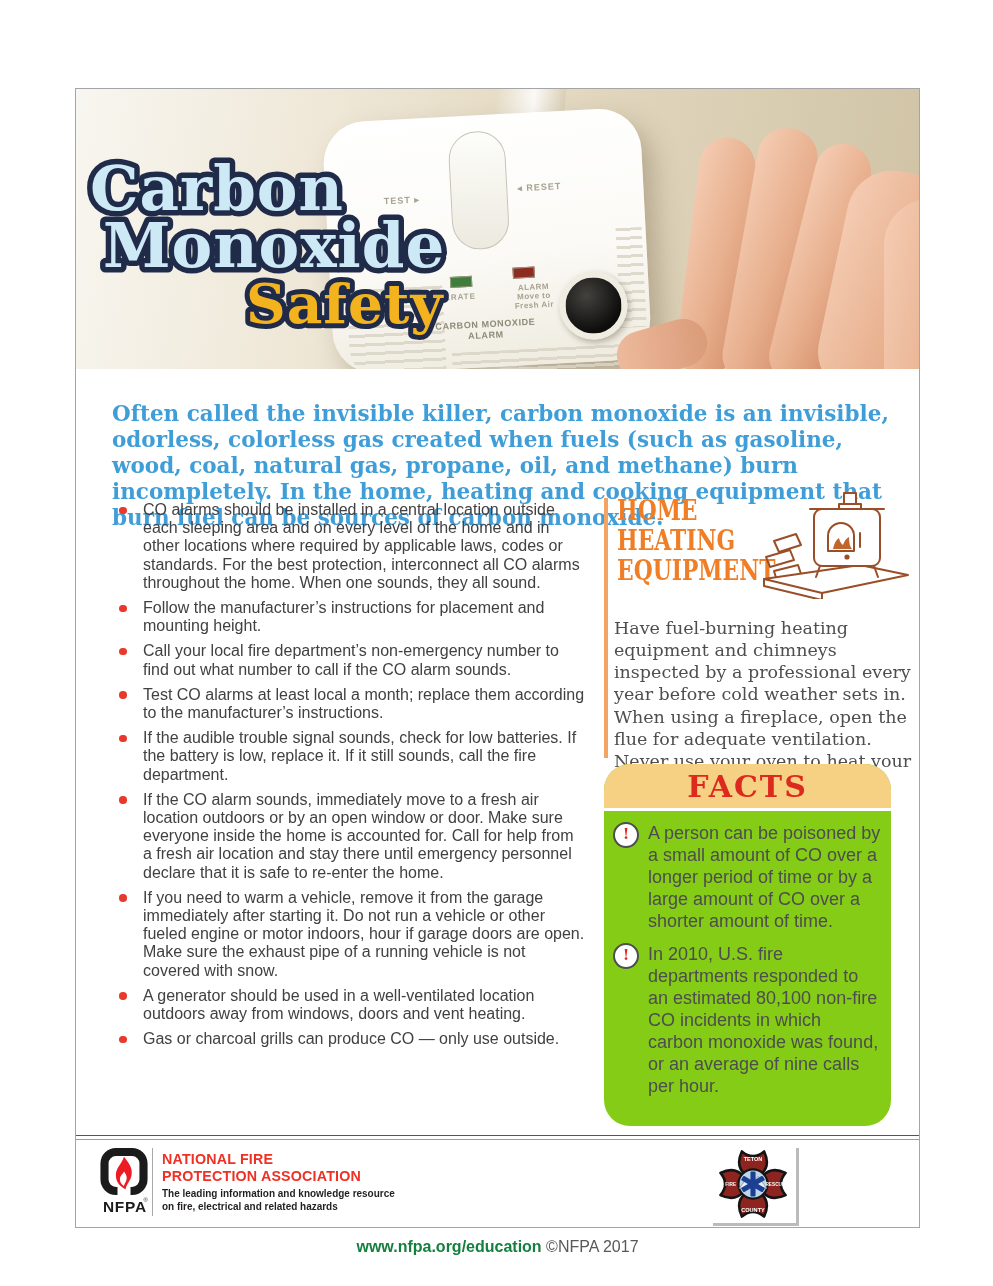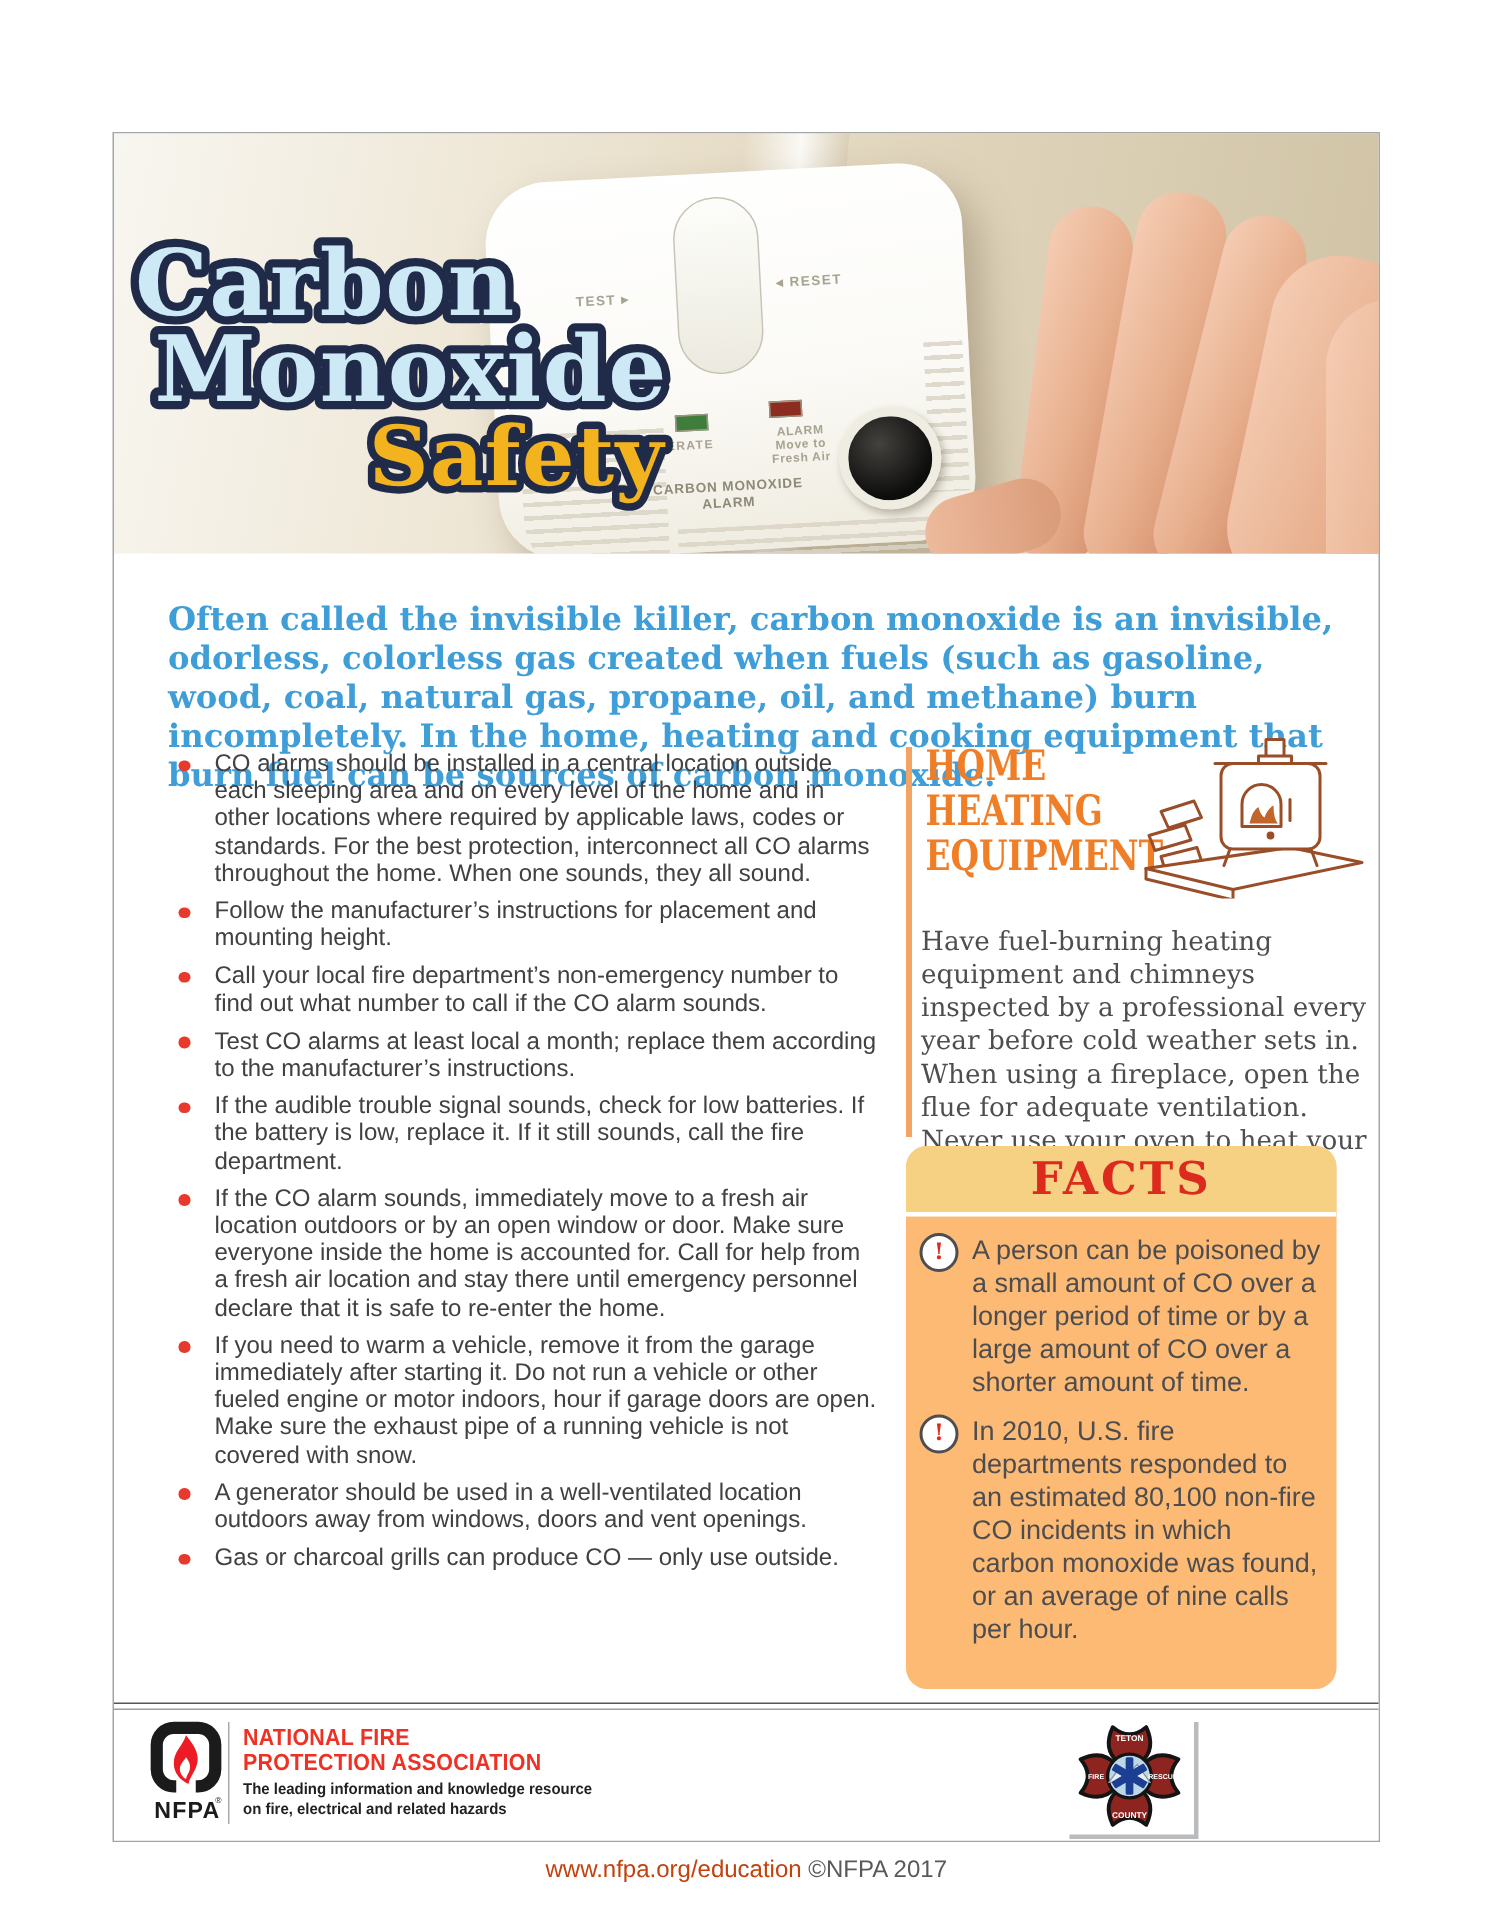--- a/index.html
+++ b/index.html
@@ -40,39 +40,39 @@
   .tips li{position:relative;padding-left:30px;margin-bottom:7px;font-size:16px;line-height:18.2px;color:#414042;}
   .tips li::before{content:"";position:absolute;left:6px;top:5.5px;width:7.5px;height:7.5px;border-radius:50%;background:#e8392d;}
   
   .hhe-bar{position:absolute;left:528px;top:409px;width:4px;height:260px;background:#f3a362;}
   .hhe-heading{position:absolute;left:541px;top:407px;font-family:"DejaVu Serif",serif;font-weight:bold;
                color:#f07e26;font-size:28px;line-height:30px;transform:scaleX(.78);transform-origin:left top;white-space:nowrap;}
   .stove{position:absolute;left:680px;top:402px;}
   .hhe-text{position:absolute;left:538px;top:510px;width:300px;font-family:"DejaVu Serif",serif;
             font-size:17.5px;line-height:22.3px;color:#4e4e50;}
   
-  .facts{position:absolute;left:528px;top:675px;width:287px;height:362px;border-radius:14px;background:#fdba74;overflow:hidden;}
+  .facts{position:absolute;left:528px;top:675px;width:287px;height:362px;border-radius:26px;background:#84cc16;overflow:hidden;}
   .facts-header{height:44px;background:#f6d083;border-bottom:3px solid #ffffff;display:flex;align-items:center;justify-content:center;}
   .facts-title{font-family:"DejaVu Serif",serif;font-weight:bold;font-size:30px;letter-spacing:2px;color:#dd2a1e;}
   .fact{display:flex;gap:9px;padding:11px 10px 0 9px;}
   .fact-icon{flex:0 0 22px;width:22px;height:22px;border-radius:50%;background:#fff;border:2px solid #4e4e50;
              color:#dd2a1e;font-weight:bold;text-align:center;line-height:21px;font-size:15px;font-family:"DejaVu Serif",serif;}
   .fact-text{font-size:18px;line-height:22px;color:#4d4d4f;}
   
   .footer{position:absolute;left:0;top:1046px;width:843px;height:91px;border-top:1px solid #55565a;background:#fff;}
   .footer::before{content:"";position:absolute;left:0;top:3px;width:100%;height:1px;background:#9b9da0;}
   .v-div{position:absolute;left:76px;top:12px;width:1px;height:68px;background:#a7a9ac;}
   .org{position:absolute;left:86px;top:14px;color:#ee3124;font-weight:bold;font-size:15.5px;line-height:17px;
        transform:scaleX(.92);transform-origin:left top;letter-spacing:.2px;}
   .tagline{position:absolute;left:86px;top:51px;color:#231f20;font-weight:bold;font-size:10.5px;line-height:12.5px;
            transform:scaleX(.95);transform-origin:left top;}
   .badge-box{position:absolute;left:634px;top:9px;width:86px;height:78px;background:#fff;box-shadow:3px 3px 0 #b9bbbd;
              display:flex;align-items:center;justify-content:center;}
   .site-line{position:absolute;left:75px;top:1238px;width:845px;text-align:center;font-size:16px;color:#58595b;}
-  .site-url{color:#c2410c;font-weight:normal;text-decoration:none;}
+  .site-url{color:#15803d;font-weight:bold;text-decoration:none;}
   .copyright{font-weight:normal;color:#58595b;}
 </style>
 </head>
 <body>
 
 <div class="page-box">
 
   <div class="photo">
     <div class="wall-corner"></div>
 
@@ -119,21 +119,21 @@
   <p class="intro">Often called the invisible killer, carbon monoxide is an invisible, odorless, colorless gas created when fuels (such as gasoline, wood, coal, natural gas, propane, oil, and methane) burn incompletely. In the home, heating and cooking equipment that burn fuel can be sources of carbon monoxide.</p>
 
   <ul class="tips">
     <li>CO alarms should be installed in a central location outside each sleeping area and on every level of the home and in other locations where required by applicable laws, codes or standards. For the best protection, interconnect all CO alarms throughout the home. When one sounds, they all sound.</li>
     <li>Follow the manufacturer’s instructions for placement and mounting height.</li>
     <li>Call your local fire department’s non-emergency number to find out what number to call if the CO alarm sounds.</li>
     <li>Test CO alarms at least local a month; replace them according to the manufacturer’s instructions.</li>
     <li>If the audible trouble signal sounds, check for low batteries. If the battery is low, replace it. If it still sounds, call the fire department.</li>
     <li>If the CO alarm sounds, immediately move to a fresh air location outdoors or by an open window or door. Make sure everyone inside the home is accounted for. Call for help from a fresh air location and stay there until emergency personnel declare that it is safe to re-enter the home.</li>
     <li>If you need to warm a vehicle, remove it from the garage immediately after starting it. Do not run a vehicle or other fueled engine or motor indoors, hour if garage doors are open. Make sure the exhaust pipe of a running vehicle is not covered with snow.</li>
-    <li>A generator should be used in a well-ventilated location outdoors away from windows, doors and vent openings.</li>
+    <li>A generator should be used in a well-ventilated location outdoors away from windows, doors and vent heating.</li>
     <li>Gas or charcoal grills can produce CO — only use outside.</li>
   </ul>
 
   <div class="hhe-bar"></div>
   <div class="hhe-heading">
     <div>HOME</div>
     <div>HEATING</div>
     <div>EQUIPMENT</div>
   </div>
 

